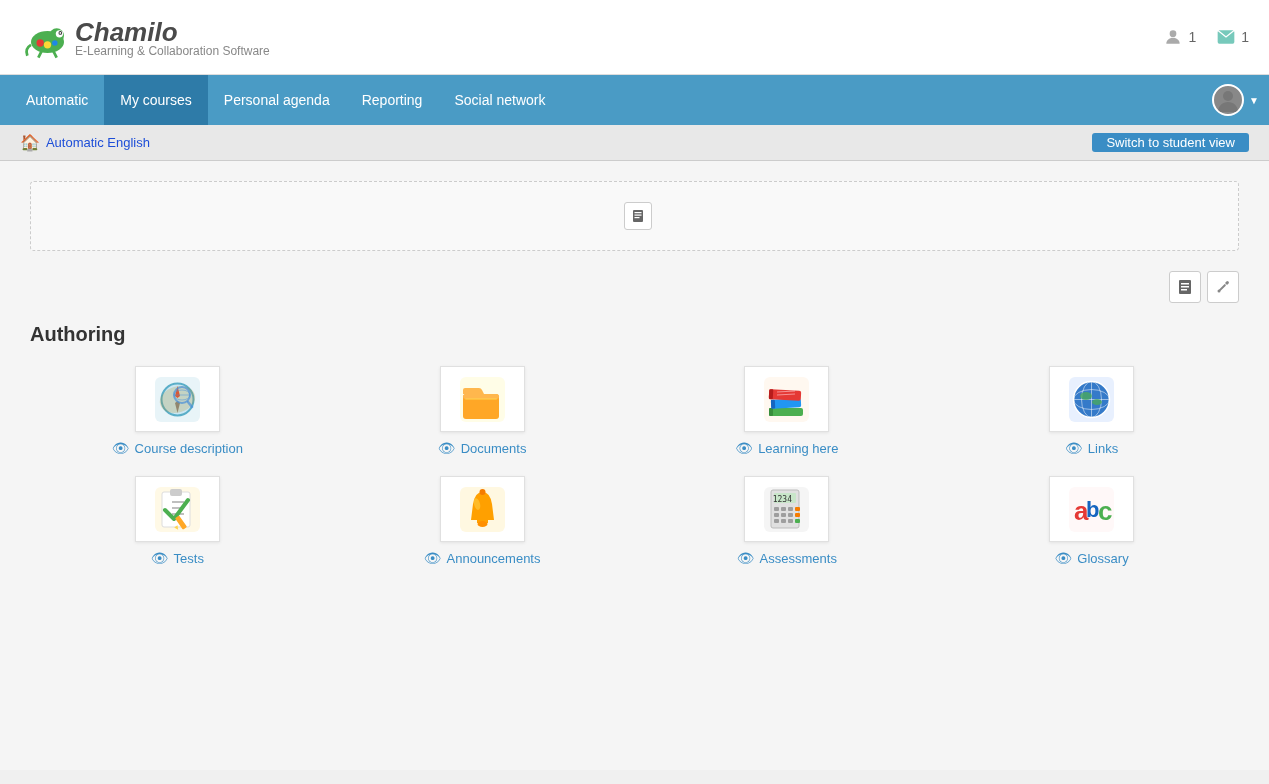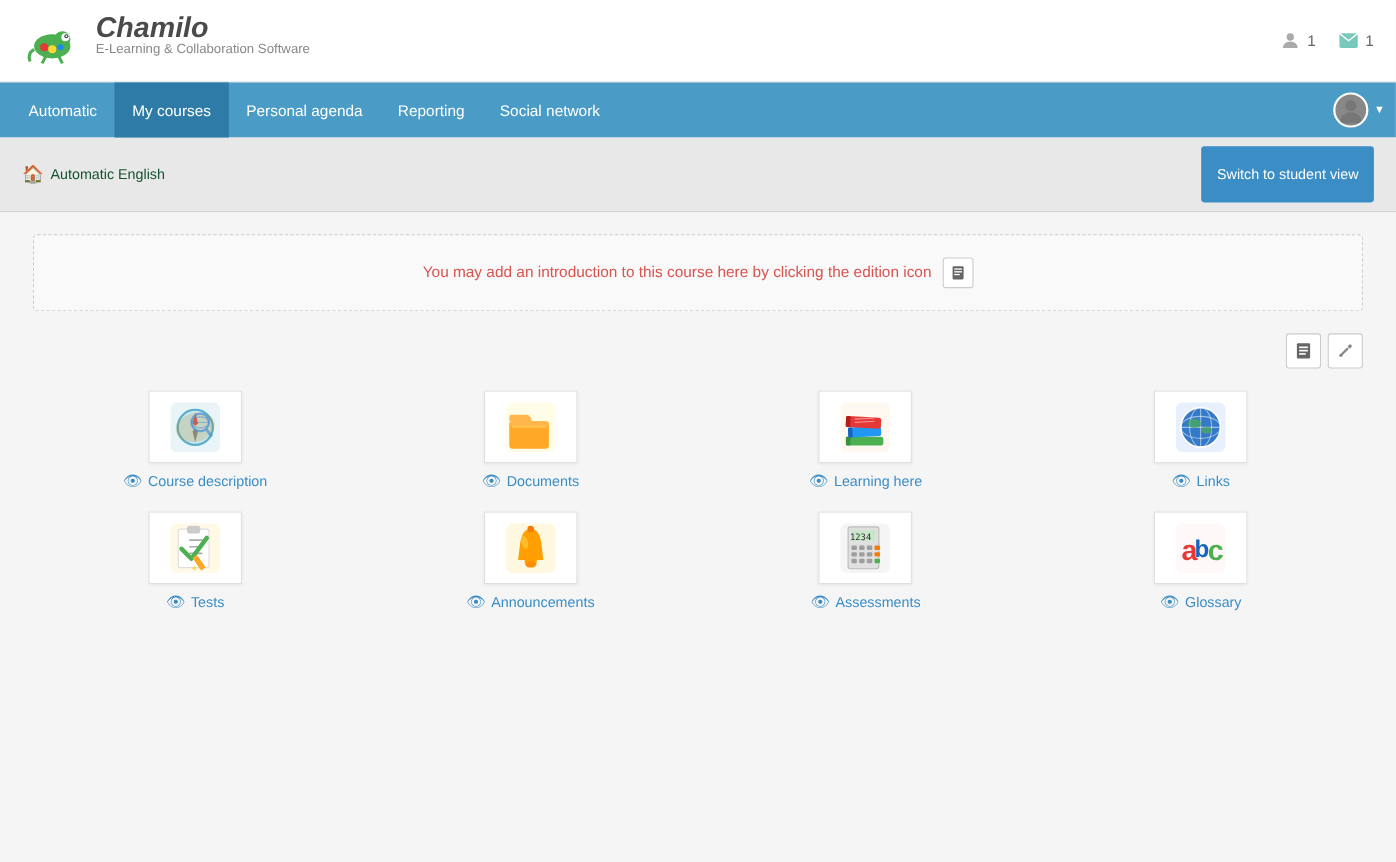--- a/index.html
+++ b/index.html
@@ -55,26 +55,26 @@
     .breadcrumb-bar {
       background: #e8e8e8;
       padding: 8px 20px;
       display: flex;
       align-items: center;
       justify-content: space-between;
       border-bottom: 1px solid #ccc;
     }
     .breadcrumb-content { display: flex; align-items: center; gap: 6px; }
     .home-icon { color: #8B7355; font-size: 16px; }
-    .breadcrumb-link { color: #14532d; text-decoration: none; font-size: 13px; }
+    .breadcrumb-link { color: #1d4ed8; text-decoration: none; font-size: 13px; }
     .switch-btn {
       background: #3a8dc5;
       color: #fff;
       border: none;
-      padding: 18px 14px;
+      padding: 2px 14px;
       border-radius: 3px;
       cursor: pointer;
       font-size: 13px;
     }
 
     
     .main-content { padding: 20px 30px; background: #f5f5f5; min-height: calc(784px - 175px); }
 
     
     .intro-box {
@@ -151,21 +151,21 @@
     .tool-label {
       display: flex; align-items: center; gap: 5px;
       font-size: 13px; color: #3a8dc5;
       cursor: pointer;
       text-decoration: none;
     }
     .eye-icon { font-size: 14px; }
 
     
     .chamilo-logo {
-      display: flex; align-items: flex-start; gap: 12px;
+      display: flex; align-items: center; gap: 0;
     }
     .logo-icon {
       width: 55px; height: 55px;
     }
     .logo-title { font-size: 26px; font-weight: bold; color: #4a4a4a; font-style: italic; }
   </style>
 </head>
 <body>
 
 <div class="header">
@@ -236,23 +236,20 @@
   <div class="breadcrumb-content">
     <span class="home-icon">🏠</span>
     <a class="breadcrumb-link">Automatic English</a>
   </div>
   <button class="switch-btn">Switch to student view</button>
 </div>
 
 <div class="main-content">
 
   <div class="intro-box">
-    <span>
-      You may add an <span style="color:#d9534f;">introduction to this course here by clicking the edition icon</span>
-    </span>
     <span class="intro-icon-btn">
       <svg width="14" height="14" viewBox="0 0 14 14">
         <rect x="2" y="1" width="10" height="12" rx="1" fill="#666"></rect>
         <rect x="3.5" y="3" width="7" height="1.2" fill="#fff"></rect>
         <rect x="3.5" y="5.5" width="7" height="1.2" fill="#fff"></rect>
         <rect x="3.5" y="8" width="5" height="1.2" fill="#fff"></rect>
       </svg>
     </span>
   </div>
 
@@ -267,20 +264,21 @@
     </button>
     <button class="tool-btn">
       <svg width="16" height="16" viewBox="0 0 16 16">
         <path d="M12 2 L10 4 L12 6 L14 4 Q14 2 12 2Z" fill="#888"></path>
         <rect x="3" y="8" width="9" height="2" rx="1" transform="rotate(-45 7 9)" fill="#888"></rect>
         <circle cx="4" cy="12" r="1.5" fill="#888"></circle>
       </svg>
     </button>
   </div>
 
+  <div class="section-title">Authoring</div>
 
   <div class="tools-grid">
 
     <div class="tool-card">
       <div class="tool-icon-box">
         <svg width="55" height="55" viewBox="0 0 55 55">
           <rect x="5" y="5" width="45" height="45" rx="6" fill="#e8f4f8"></rect>
           <circle cx="27.5" cy="27.5" r="16" fill="#7ec8e3" opacity="0.3"></circle>
           <circle cx="27.5" cy="27.5" r="16" fill="none" stroke="#5aaec8" stroke-width="2"></circle>
           <polygon points="27.5,14 30,24 27.5,26 25,24" fill="#e74c3c"></polygon>

